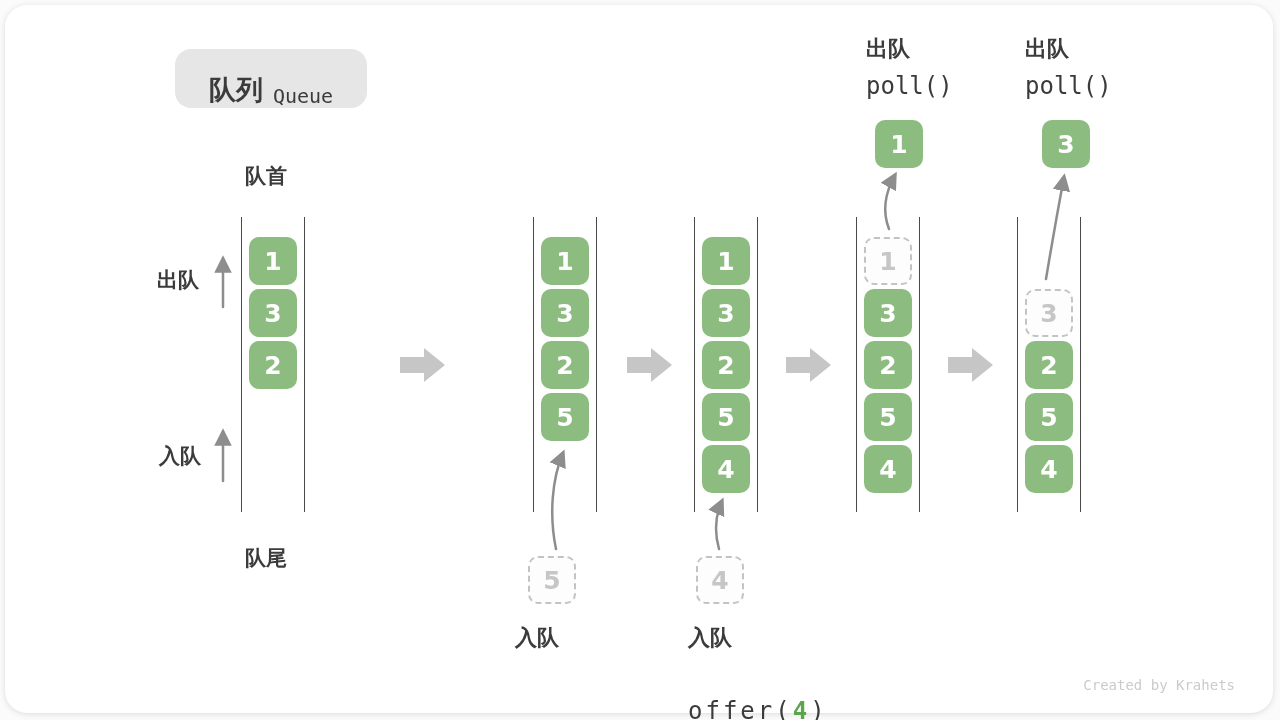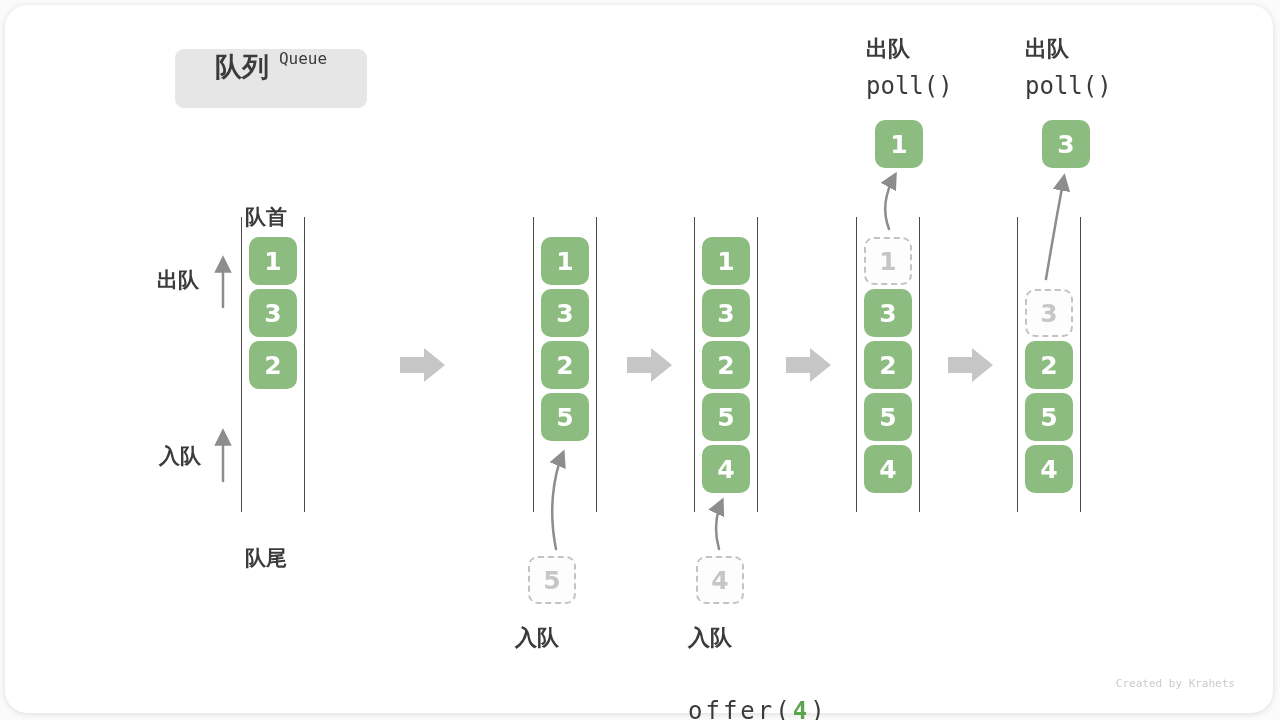--- a/index.html
+++ b/index.html
@@ -1,26 +1,26 @@
 <!DOCTYPE html>
 <html style="--box-green: #8cbc80; --code-green: #5da44e; --text-dark: #3b3b3b; --dashed-border: #c3c3c3; --dashed-text: #c6c6c6; --badge-bg: #e6e6e6; --flow-arrow: #c6c6c6; --thin-arrow: #8d8d8d; --channel-line: #4a4a4a; --watermark-gray: #cbcbcb;"><head>
 <meta charset="utf-8">
 <style>
   html,body{margin:0;padding:0;width:1280px;height:720px;background:#fbfbfb;overflow:hidden;
     font-family:"Liberation Sans",sans-serif;}
   .card{position:absolute;left:5px;top:5px;width:1268px;height:708px;background:#ffffff;
     border-radius:22px;box-shadow:0 1px 6px rgba(0,0,0,0.13);}
   
   .badge{position:absolute;left:170px;top:44px;width:192px;height:59px;background:var(--badge-bg);
-    border-radius:9px;display:flex;align-items:flex-start;justify-content:center;gap:10px;color:var(--text-dark);}
+    border-radius:16px;display:flex;align-items:flex-end;justify-content:center;gap:10px;color:var(--text-dark);}
   .badge .zh{font-size:27px;font-weight:bold;}
-  .badge .en{font-family:"DejaVu Sans Mono",monospace;font-size:16px;}
+  .badge .en{font-family:"DejaVu Sans Mono",monospace;font-size:20px;}
   
   .cjk{position:absolute;color:var(--text-dark);font-weight:bold;font-size:21px;white-space:nowrap;}
-  .lbl-front{left:240px;top:157px;margin-top:41px;}
+  .lbl-front{left:240px;top:157px;}
   .lbl-rear{left:240px;top:539px;}
   .lbl-dequeue{left:152px;top:261px;}
   .lbl-enqueue{left:154px;top:437px;}
   
   .col{position:absolute;top:212px;width:62px;height:295px;
     border-left:1.5px solid var(--channel-line);border-right:1.5px solid var(--channel-line);}
   .cell{position:absolute;left:7px;width:48px;height:48px;border-radius:10px;box-sizing:border-box;
     display:flex;align-items:center;justify-content:center;
     font-family:"DejaVu Sans",sans-serif;font-size:25px;font-weight:bold;}
   .cell.filled{background:var(--box-green);color:#ffffff;}
@@ -45,21 +45,21 @@
   .op-2{left:861px;top:29px;}
   .op-3{left:1020px;top:29px;}
   
   .flow{position:absolute;top:343px;width:45px;height:34px;background:var(--flow-arrow);
     clip-path:polygon(0 26.5%,53.3% 26.5%,53.3% 0,100% 50%,53.3% 100%,53.3% 73.5%,0 73.5%);}
   .flow-0{left:395px;} .flow-1{left:622px;} .flow-2{left:781px;} .flow-3{left:943px;}
   
   .overlay{position:absolute;left:0;top:0;pointer-events:none;}
   
   .watermark{position:absolute;right:38px;top:672px;font-family:"DejaVu Sans Mono",monospace;
-    font-size:11px;color:var(--watermark-gray);}
+    font-size:14px;color:var(--watermark-gray);}
 </style>
 </head>
 <body>
 
 <div class="card">
 
   <div class="badge">
     <span class="zh">队列</span>
     <span class="en">Queue</span>
   </div>

